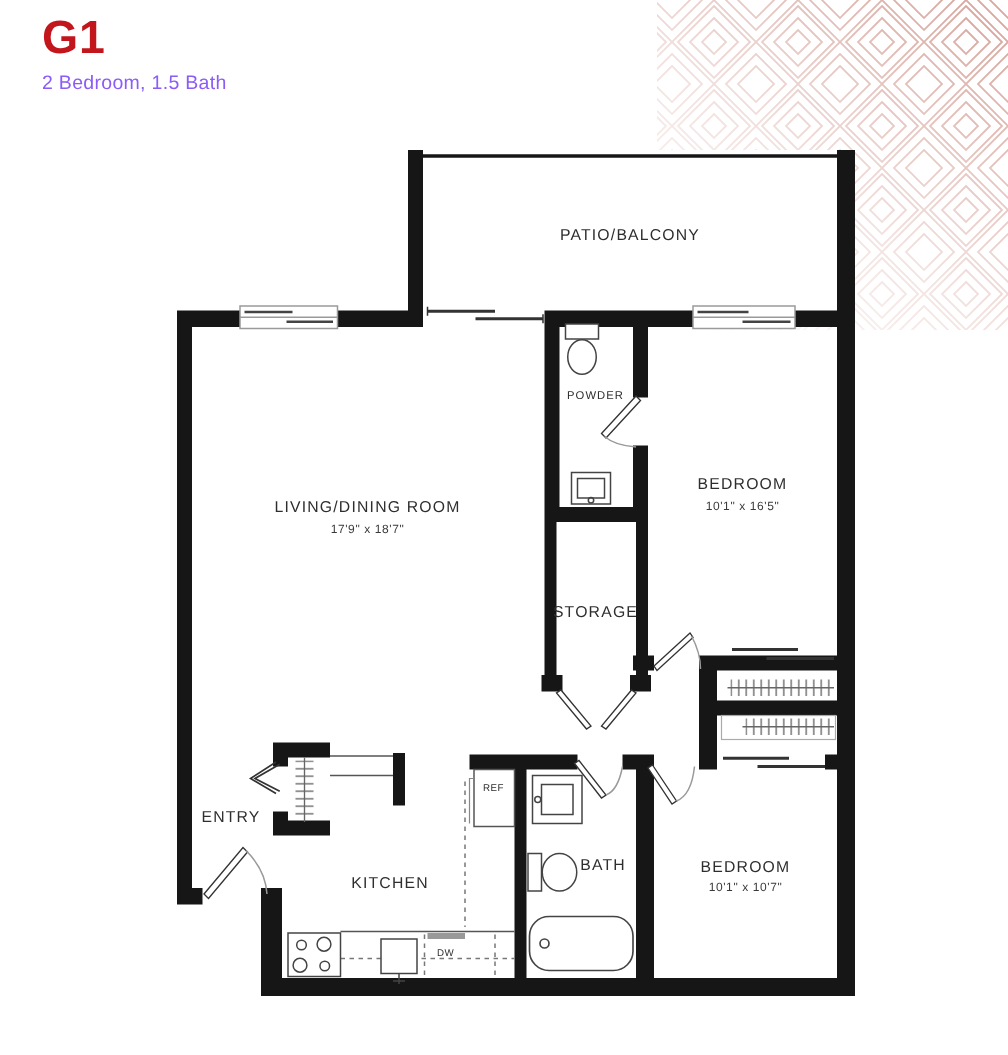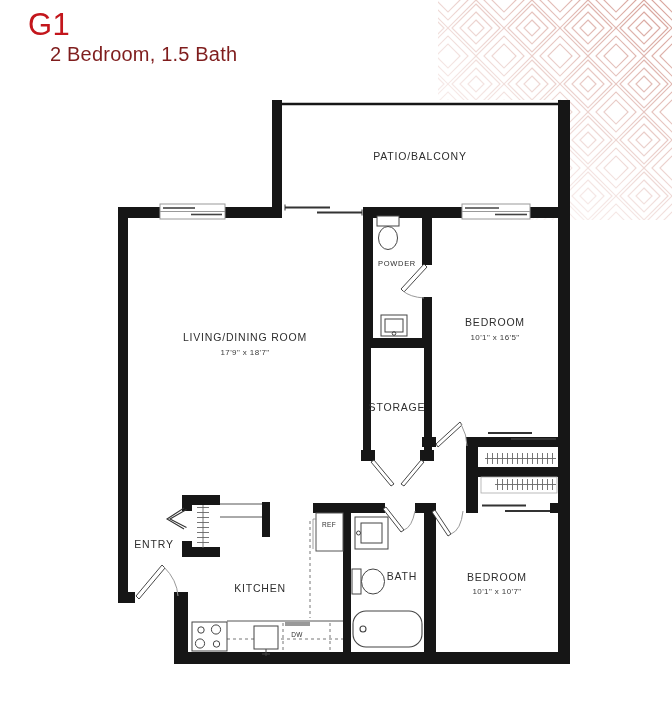--- a/index.html
+++ b/index.html
@@ -1,20 +1,20 @@
 <!DOCTYPE html>
 <html><head>
 <meta charset="utf-8">
 <style>
   html,body{margin:0;padding:0;background:#ffffff;}
   body{width:672px;height:703px;position:relative;overflow:hidden;
        font-family:"Liberation Sans",sans-serif;}
   .header{position:absolute;left:28px;top:8px;z-index:3;}
-  .unit-name{font-size:31px;font-weight:normal;color:#c3161c;letter-spacing:.5px;line-height:34px;}
-  .spec-line{font-size:20px;color:#7f1d1d;line-height:21px;margin-top:2px;letter-spacing:.2px;margin-left:22px;}
+  .unit-name{font-size:31px;font-weight:bold;color:#c3161c;letter-spacing:.5px;line-height:34px;}
+  .spec-line{font-size:13px;color:#8b5cf6;line-height:21px;margin-top:2px;letter-spacing:.2px;}
   svg{position:absolute;left:0;top:0;z-index:2;}
   svg text{font-family:"Liberation Sans",sans-serif;fill:#2e2e2e;}
   .room-label{font-size:10.5px;letter-spacing:.8px;}
   .dims-label{font-size:8px;letter-spacing:.4px;fill:#3a3a3a;}
   .small-label{font-size:7.5px;letter-spacing:.7px;}
   .tiny-label{font-size:6.5px;letter-spacing:.3px;}
 </style>
 </head>
 <body>
 

